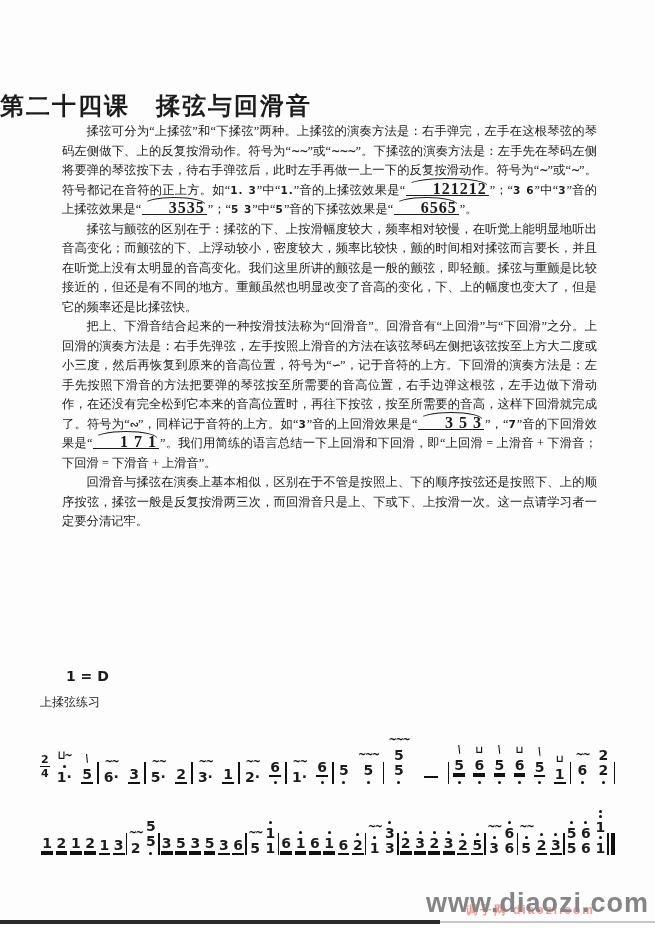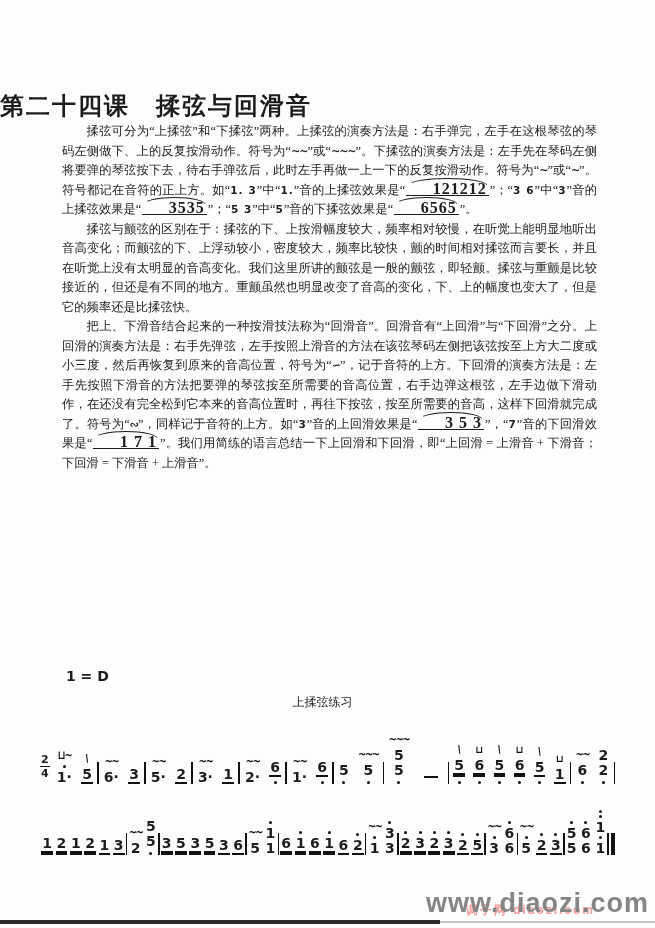--- a/index.html
+++ b/index.html
@@ -14,21 +14,21 @@
   .seg-sym{font-family:"DejaVu Sans",sans-serif;font-weight:bold;font-style:italic;letter-spacing:-1px;font-size:11px;}
   .seg-num{font-family:"DejaVu Sans",sans-serif;font-weight:bold;font-size:10.5px;letter-spacing:1px;}
   .seg-score{position:relative;display:inline-block;font-family:Liberation Serif, serif;font-weight:bold;font-size:16px;
              letter-spacing:1px;border-bottom:1.5px solid #1c1c1c;line-height:12px;margin:0 1px;padding:0 2px;}
   .seg-score::before{content:"";position:absolute;left:1px;right:1px;top:-5px;height:6px;
              border:1px solid transparent;border-top-color:#1c1c1c;border-radius:50% 50% 0 0/100% 100% 0 0;}
   .ex-label{margin:10px 0 0 0;text-indent:1.7em;font-size:13px;font-weight:bold;}
   
   .score-block{position:absolute;left:40px;right:40px;top:668px;}
   .keysig{font-family:"DejaVu Sans",sans-serif;font-weight:bold;font-size:14px;margin-left:26px;}
-  .caption{text-align:center;font-size:12px;margin:10px 10px 12px 0;}
+  .caption{text-align:left;font-size:12px;margin:10px 10px 12px 0;}
   .score-line{display:flex;align-items:flex-end;width:100%;margin-top:24px;}
   .measure{display:flex;align-items:flex-end;justify-content:space-around;}
   .note{display:inline-flex;flex-direction:column;align-items:center;justify-content:flex-end;}
   .sub{display:flex;flex-direction:column;align-items:center;line-height:1;}
   .dg{font-family:"DejaVu Sans",sans-serif;font-weight:bold;font-size:14px;line-height:15px;padding:0 1px;}
   .u1{box-shadow:0 2px 0 0 #111;margin-bottom:3px;}
   .u2{box-shadow:0 2px 0 0 #111,0 4px 0 0 #111;margin-bottom:5px;}
   .odot{width:3px;height:3px;border-radius:50%;background:#111;margin:1px auto;}
   .dots-hi{margin-bottom:1px;}
   .dots-lo{margin-top:2px;}
@@ -55,20 +55,21 @@
 </head>
 <body>
 
 <div class="page">
   <div class="title">第二十四课　揉弦与回滑音</div>
   <div class="content">
     <div>
         <p class="para"><span class="seg-t">揉弦可分为“上揉弦”和“下揉弦”两种。上揉弦的演奏方法是：右手弹完，左手在这根琴弦的琴码左侧做下、上的反复按滑动作。符号为“</span><span class="seg-sym">~~</span><span class="seg-t">”或“</span><span class="seg-sym">~~~</span><span class="seg-t">”。下揉弦的演奏方法是：左手先在琴码左侧将要弹的琴弦按下去，待右手弹弦后，此时左手再做一上一下的反复按滑动作。符号为“</span><span class="seg-sym">~</span><span class="seg-t">”或“</span><span class="seg-sym">~</span><span class="seg-t">”。符号都记在音符的正上方。如“</span><span class="seg-num">1. 3</span><span class="seg-t">”中“</span><span class="seg-num">1.</span><span class="seg-t">”音的上揉弦效果是“</span><span class="seg-score">121212</span><span class="seg-t">”；“</span><span class="seg-num">3 6</span><span class="seg-t">”中“</span><span class="seg-num">3</span><span class="seg-t">”音的上揉弦效果是“</span><span class="seg-score">3535</span><span class="seg-t">”；“</span><span class="seg-num">5 3</span><span class="seg-t">”中“</span><span class="seg-num">5</span><span class="seg-t">”音的下揉弦效果是“</span><span class="seg-score">6565</span><span class="seg-t">”。</span></p>
         <p class="para"><span class="seg-t">揉弦与颤弦的区别在于：揉弦的下、上按滑幅度较大，频率相对较慢，在听觉上能明显地听出音高变化；而颤弦的下、上浮动较小，密度较大，频率比较快，颤的时间相对揉弦而言要长，并且在听觉上没有太明显的音高变化。我们这里所讲的颤弦是一般的颤弦，即轻颤。揉弦与重颤是比较接近的，但还是有不同的地方。重颤虽然也明显改变了音高的变化，下、上的幅度也变大了，但是它的频率还是比揉弦快。</span></p>
         <p class="para"><span class="seg-t">把上、下滑音结合起来的一种按滑技法称为“回滑音”。回滑音有“上回滑”与“下回滑”之分。上回滑的演奏方法是：右手先弹弦，左手按照上滑音的方法在该弦琴码左侧把该弦按至上方大二度或小三度，然后再恢复到原来的音高位置，符号为“</span><span class="seg-sym">∽</span><span class="seg-t">”，记于音符的上方。下回滑的演奏方法是：左手先按照下滑音的方法把要弹的琴弦按至所需要的音高位置，右手边弹这根弦，左手边做下滑动作，在还没有完全松到它本来的音高位置时，再往下按弦，按至所需要的音高，这样下回滑就完成了。符号为“</span><span class="seg-sym">∾</span><span class="seg-t">”，同样记于音符的上方。如“</span><span class="seg-num">3</span><span class="seg-t">”音的上回滑效果是“</span><span class="seg-score">3 5 3</span><span class="seg-t">”，“</span><span class="seg-num">7</span><span class="seg-t">”音的下回滑效果是“</span><span class="seg-score">1 7 1</span><span class="seg-t">”。我们用简练的语言总结一下上回滑和下回滑，即“上回滑 = 上滑音 + 下滑音；下回滑 = 下滑音 + 上滑音”。</span></p>
+        <p class="para"><span class="seg-t">回滑音与揉弦在演奏上基本相似，区别在于不管是按照上、下的顺序按弦还是按照下、上的顺序按弦，揉弦一般是反复按滑两三次，而回滑音只是上、下或下、上按滑一次。这一点请学习者一定要分清记牢。</span></p>
       </div>
   </div>
 
   <div class="score-block">
     <div class="keysig">1 = D</div>
     <div class="caption">上揉弦练习</div>
     <div>
         <div class="score-line">
           <span class="meter">
             <span class="mt">2</span>

